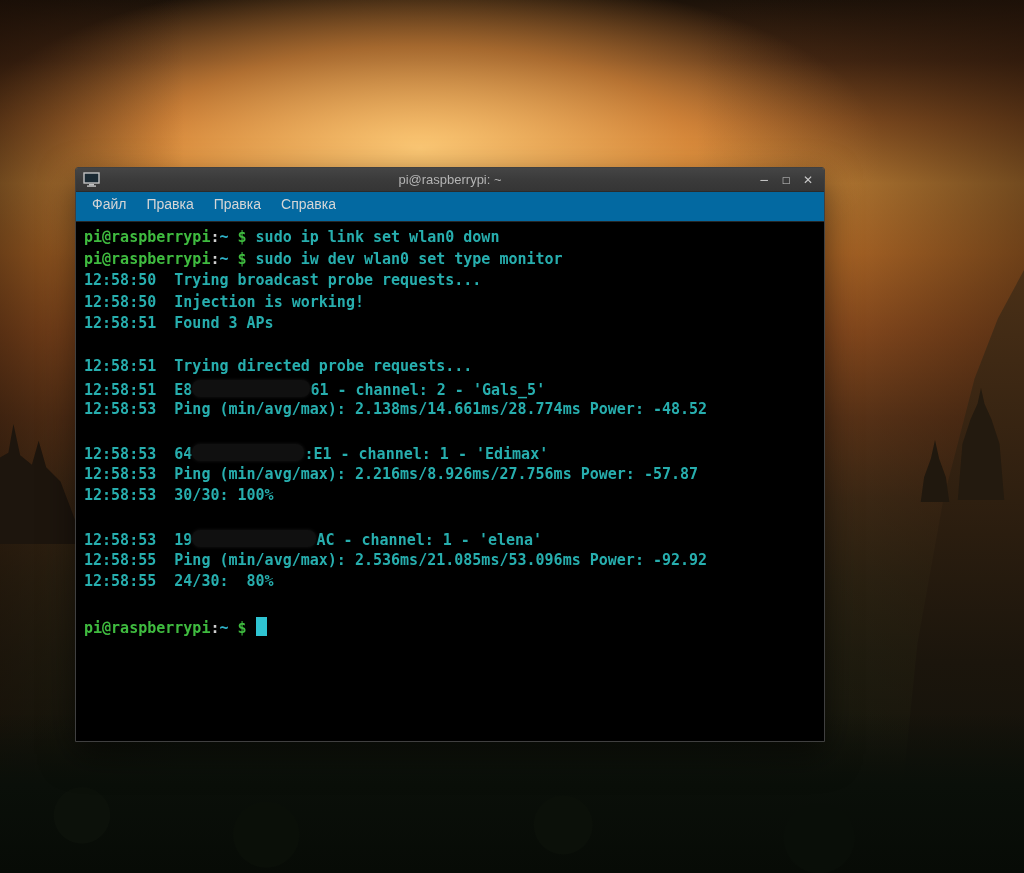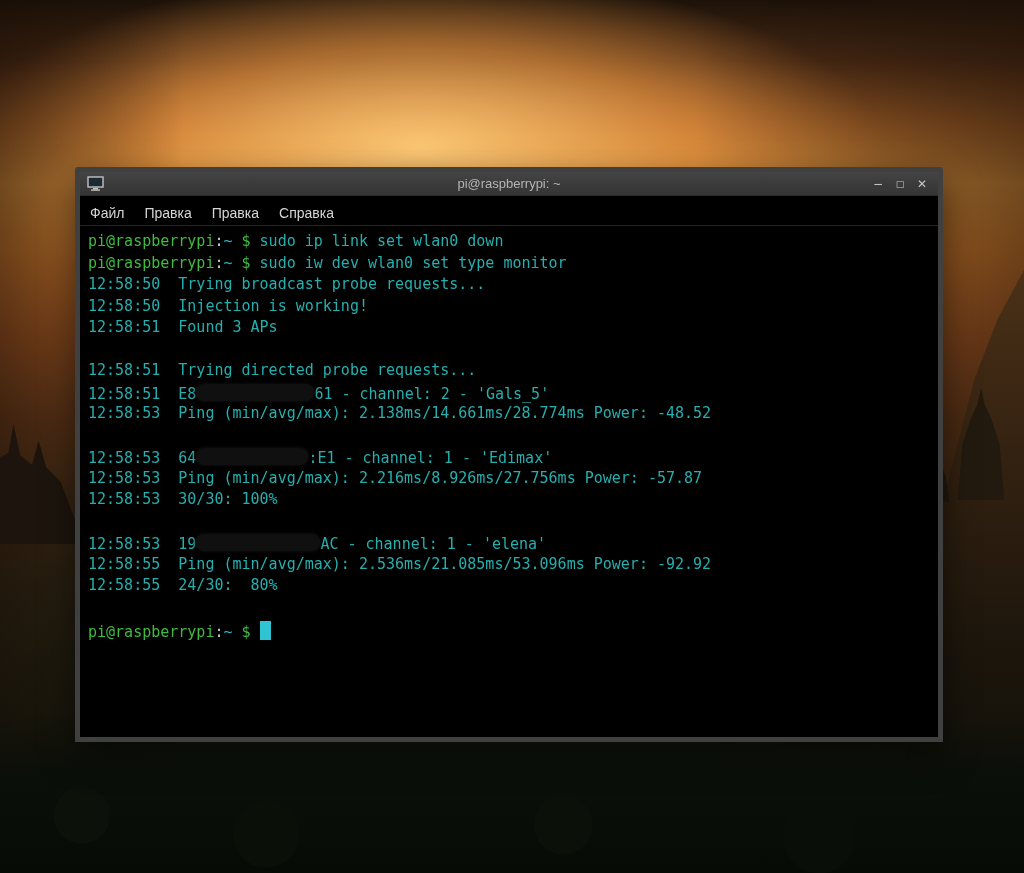--- a/index.html
+++ b/index.html
@@ -38,22 +38,22 @@
     background:
       radial-gradient(circle 46px at 8% 64%, #0c110a 0 60%, rgba(12,17,10,0) 62%),
       radial-gradient(circle 54px at 26% 76%, #0a0f08 0 60%, rgba(10,15,8,0) 62%),
       radial-gradient(circle 48px at 55% 70%, #0b1009 0 60%, rgba(11,16,9,0) 62%),
       radial-gradient(circle 58px at 80% 78%, #090e08 0 60%, rgba(9,14,8,0) 62%),
       linear-gradient(180deg, rgba(9,13,8,0) 0%, #0a0f09 45%, #070b06 100%);
   }
 
   
   .window {
-    position:absolute; left:75px; top:167px; width:868px; height:575px;
-    border:5px solid #404040; border-radius:3px 3px 0 0;
+    position:absolute; left:75px; top:167px; width:750px; height:575px;
+    border:1px solid #404040; border-radius:3px 3px 0 0;
     box-shadow:0 12px 34px rgba(0,0,0,.55);
     display:flex; flex-direction:column; overflow:hidden;
   }
   .titlebar {
     height:24px; flex:0 0 24px;
     background:linear-gradient(180deg,#454545 0%, #3a3a3a 55%, #353535 100%);
     display:flex; align-items:center; position:relative;
     border-bottom:1px solid #2b2b2b;
   }
   .win-icon { margin-left:7px; width:17px; height:15px; flex:0 0 auto; }
@@ -63,32 +63,32 @@
   }
   .win-controls {
     margin-left:auto; display:flex; align-items:center; gap:6px; padding-right:8px; z-index:2;
   }
   .win-btn {
     color:#c9c9c9; font-size:12px; line-height:16px; width:16px; height:16px;
     text-align:center; cursor:default; font-family:"DejaVu Sans", sans-serif;
   }
   .win-btn.max { font-size:9px; }
   .menubar {
-    height:30px; flex:0 0 30px; background:#000000;
-    display:flex; align-items:flex-end; 
+    height:30px; flex:0 0 30px; background:#0369a1;
+    display:flex; align-items:flex-start; padding-left:6px;
     border-bottom:1px solid #262626;
   }
   .menu-item {
     color:#d6d6d6; font-size:14px; padding:4px 10px; cursor:default;
   }
   .terminal {
     flex:1 1 auto; background:#000; padding:5px 8px; overflow:hidden;
   }
   .term-line {
-    font-family:"DejaVu Sans Mono", monospace; font-size:15px; font-weight:normal;
+    font-family:"DejaVu Sans Mono", monospace; font-size:15px; font-weight:bold;
     line-height:21.5px; height:21.5px; white-space:pre;
   }
   .seg-g { color:#3fbb3f; }
   .seg-w { color:#cfcfcf; }
   .seg-c { color:#2fb3c9; }
   .seg-t { color:#27aeae; }
   .redact {
     display:inline-block; height:17px; transform:translateY(2px);
     background:#101010; border-radius:8px; box-shadow:0 0 3px 1px #0d0d0d;
   }

